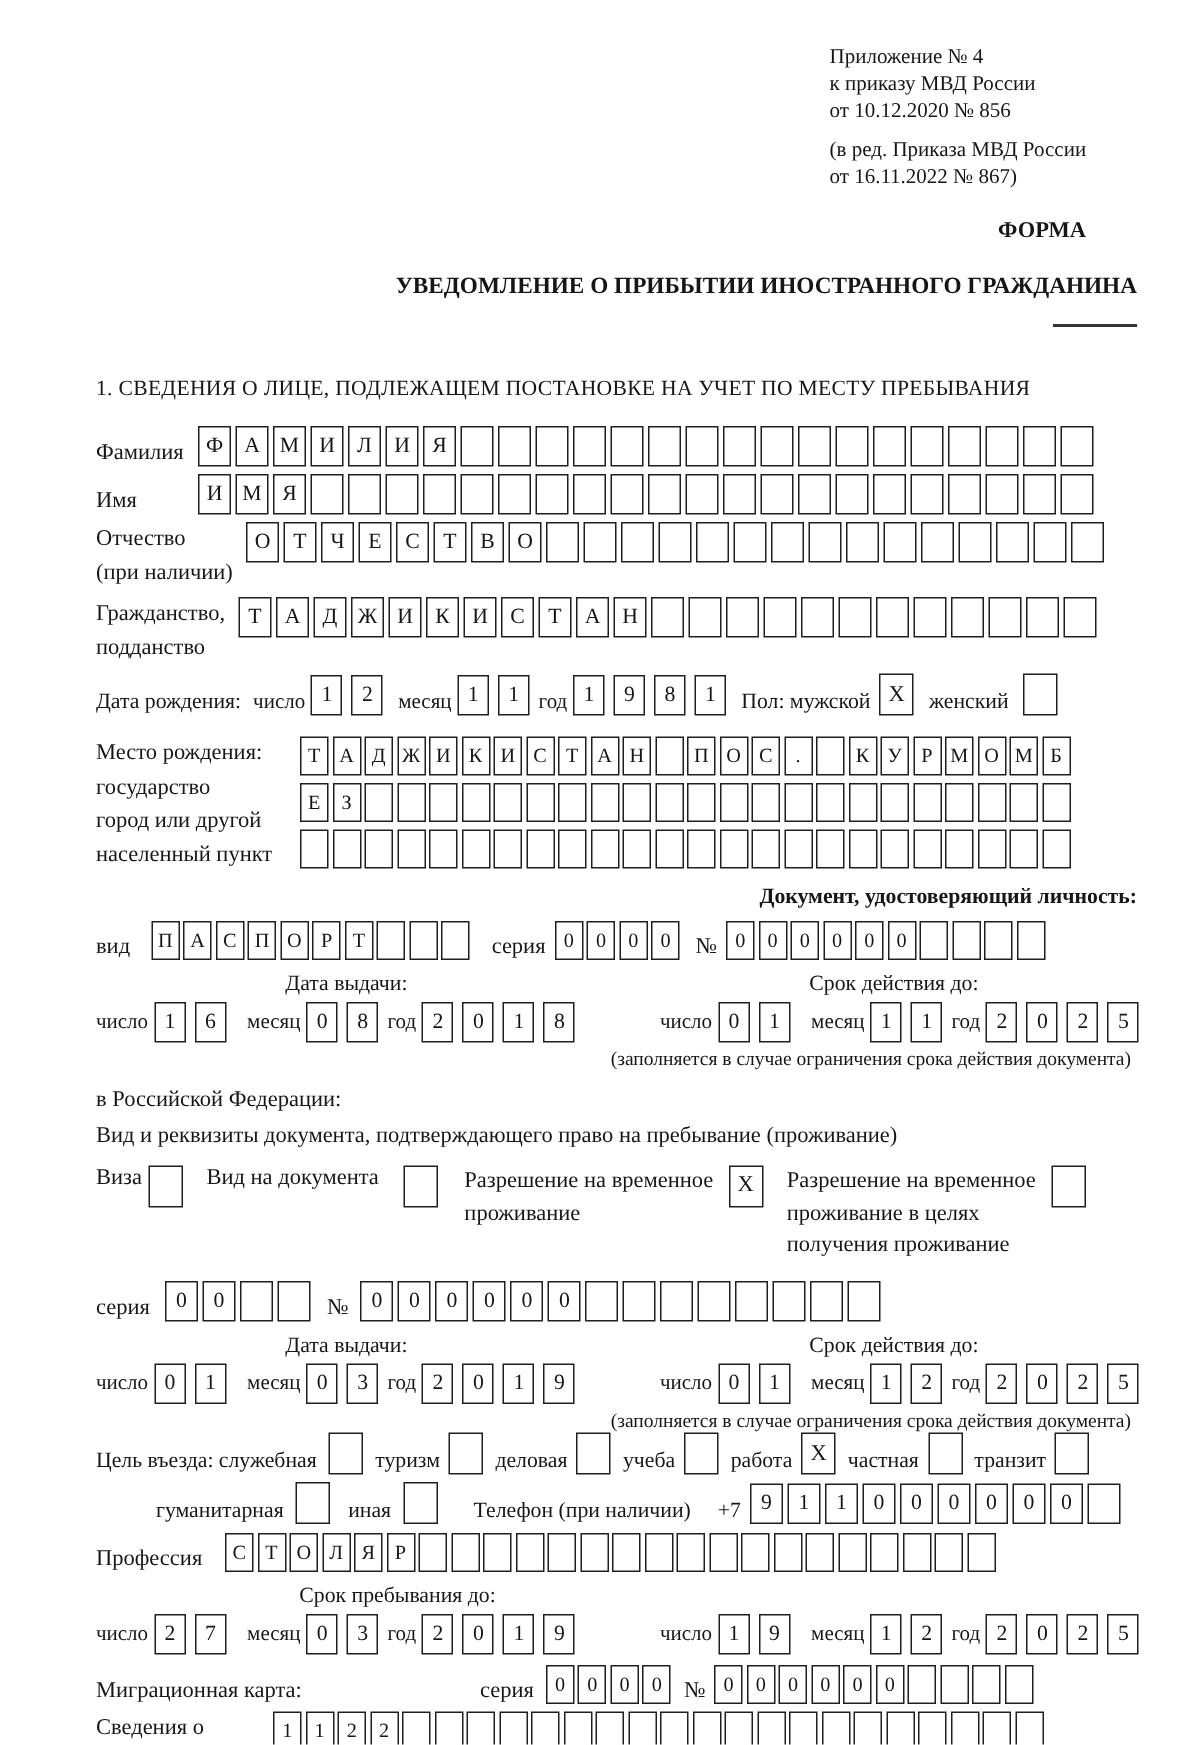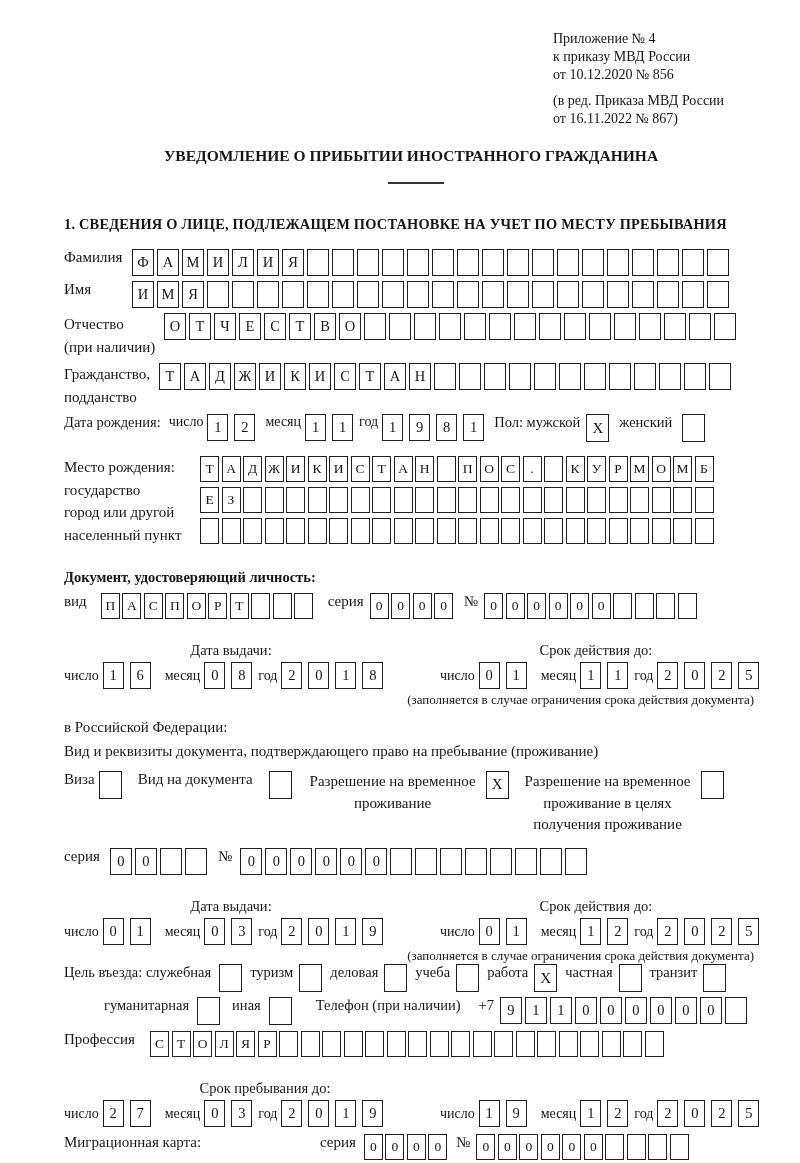--- a/index.html
+++ b/index.html
@@ -7,27 +7,27 @@
     width:800px;height:1163px;background:#ffffff;color:#161616;
     font-family:"Liberation Serif", serif;overflow:hidden;
   }
   .page{padding:30px 30px 0 64px;box-sizing:border-box;width:788px;height:1163px}
 
   
   .hdr{margin-left:auto;width:205px;font-size:14px;line-height:1.3}
   .hdr .gap{height:7px}
   .forma{font-weight:bold;text-align:right;padding-right:34px;margin-top:18px;font-size:15px}
 
-  .title{text-align:center;font-weight:bold;font-size:15.5px;margin-top:16px;line-height:1.5}
+  .title{text-align:right;font-weight:bold;font-size:15.5px;margin-top:16px;line-height:1.5}
   .uline{display:inline-block;width:56px;border-bottom:2px solid #333;height:13px;margin-left:10px}
 
-  .sec{font-weight:bold;font-size:14.4px;margin-top:26px;margin-bottom:16px;letter-spacing:.2px}
+  .sec{font-weight:normal;font-size:14.4px;margin-top:26px;margin-bottom:16px;letter-spacing:.2px}
 
   
-  .frow{display:flex;align-items:flex-start;margin-bottom:5px}
+  .frow{display:flex;align-items:flex-end;margin-bottom:5px}
   .frow.top{align-items:flex-start}
   .lbl{font-size:15px;flex:none}
   .dlbl{font-size:14px;flex:none;margin-right:4px}
   .cells{display:flex;flex:none;align-items:center}
   .cell{
     box-sizing:border-box;flex:none;width:22px;height:27px;margin-right:3px;
     border:1.5px solid #1f1f1f;display:inline-flex;align-items:center;justify-content:center;
     font-size:14.5px;background:#fff;
   }
   .cell.sm{width:19px;height:26px;margin-right:2.5px;font-size:13.5px}
@@ -35,50 +35,51 @@
   .checkbox{
     box-sizing:border-box;flex:none;width:23px;height:28px;border:1.5px solid #1f1f1f;
     display:inline-flex;align-items:center;justify-content:center;font-size:15px;background:#fff;
   }
   .w68{width:68px}.w100{width:100px}.w95{width:95px}.w136{width:136px}.w112{width:112px}
   .ml4{margin-left:4px}.ml6{margin-left:6px}.ml8{margin-left:8px}.ml10{margin-left:10px}
   .ml12{margin-left:12px}.ml14{margin-left:14px}.ml16{margin-left:16px}.ml18{margin-left:18px}.ml24{margin-left:24px}
   .lblstack{font-size:15px;line-height:1.5;flex:none}
   .rowstack .cells{margin-bottom:5px}
 
-  .center-b{text-align:left;font-weight:bold;font-size:14.5px;margin:20px 0 7px 0}
+  .center-b{text-align:right;font-weight:bold;font-size:14.5px;margin:6px 0 7px 0}
 
   
-  .dheads{display:flex;font-size:14.5px;margin-top:23px}
+  .dheads{display:flex;font-size:14.5px;margin-top:8px}
   .dheads .dh1{width:340px;text-align:center}
   .dheads .dh2{width:330px;text-align:center;margin-left:36px}
   .dpair{display:flex;align-items:center;margin-top:3px}
   .dgrp{display:flex;align-items:center;flex:none}
   .dgrp.left{width:352px}
   .note-r{font-size:13px;text-align:right;padding-right:4px;margin-top:3px}
 
   .para{font-size:15px;line-height:1.55;margin-top:8px}
 
   .cbrow{display:flex;align-items:flex-start;margin-top:8px}
-  .cbtext{font-size:15px;text-align:center;line-height:1.45}
+  .cbtext{font-size:15px;line-height:1.45}
 </style>
 </head>
 <body>
 
 <div class="page">
 
   <div class="hdr">
     <div>Приложение № 4</div>
     <div>к приказу МВД России</div>
     <div>от 10.12.2020 № 856</div>
     <div class="gap"></div>
     <div>(в ред. Приказа МВД России</div>
     <div>от 16.11.2022 № 867)</div>
   </div>
 
+  <div class="forma">ФОРМА</div>
 
   <div class="title">
     <div>УВЕДОМЛЕНИЕ О ПРИБЫТИИ ИНОСТРАННОГО ГРАЖДАНИНА</div>
     <div>
       <span class="uline"></span>
     </div>
   </div>
 
   <div class="sec">1. СВЕДЕНИЯ О ЛИЦЕ, ПОДЛЕЖАЩЕМ ПОСТАНОВКЕ НА УЧЕТ ПО МЕСТУ ПРЕБЫВАНИЯ</div>
 

